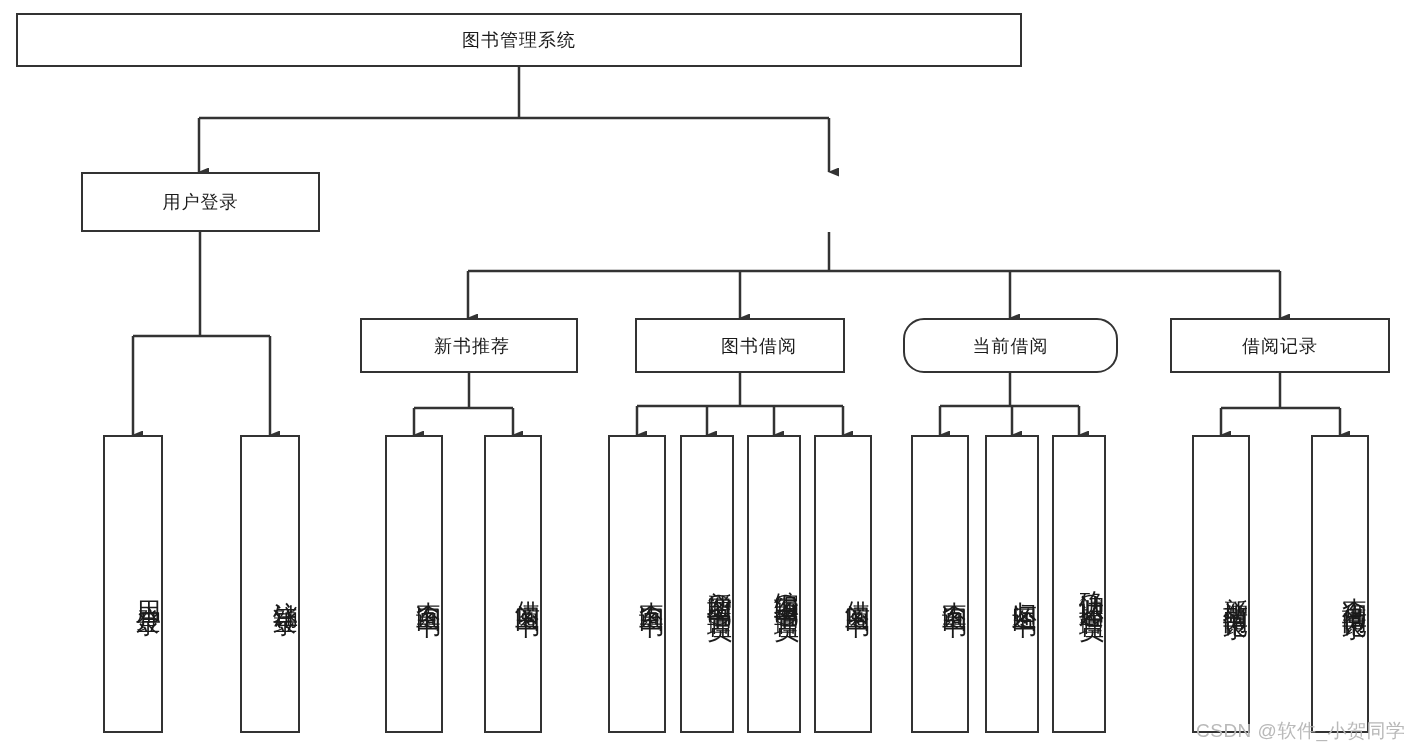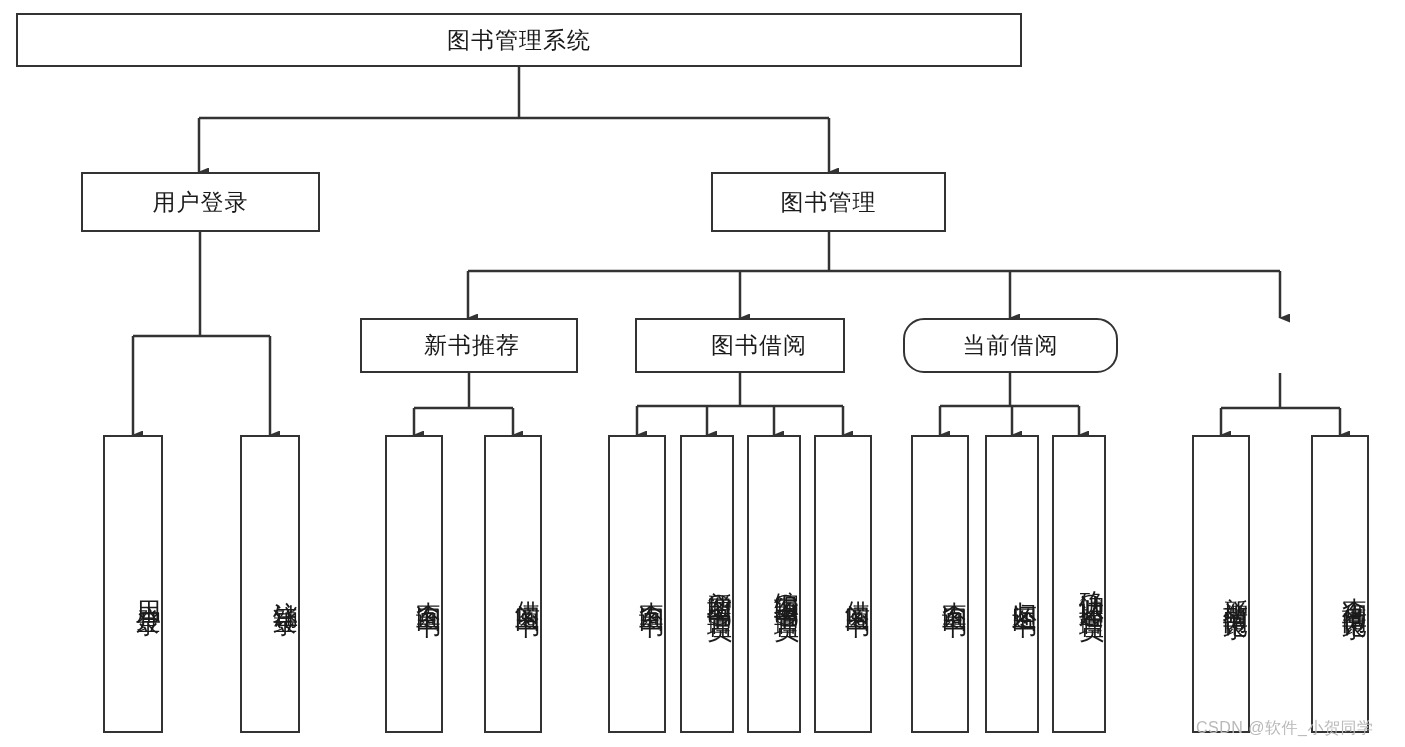--- a/index.html
+++ b/index.html
@@ -29,41 +29,41 @@
     position: absolute;
     box-sizing: border-box;
     border: 2.5px solid #333333;
     background: #ffffff;
     display: flex;
     align-items: center;
     justify-content: center;
     color: #1a1a1a;
   }
   .node.horiz {
-    font-size: 23px;
+    font-size: 18px;
     letter-spacing: 1px;
   }
   .node.vert {
     writing-mode: vertical-rl;
     text-orientation: upright;
     font-size: 25px;
     letter-spacing: 4px;
     align-items: flex-start;
     justify-content: center;
     padding-top: 10px;
     line-height: 1.0;
   }
   .node.vert .vlabel {
     writing-mode: vertical-rl;
     text-orientation: upright;
     display: block;
   }
   .watermark {
     position: absolute;
-    font-size: 16px;
+    font-size: 19px;
     color: #b9b9b9;
     white-space: nowrap;
     letter-spacing: 0.5px;
   }
 </style>
 </head>
 <body>
 
 <div id="canvas">
 
@@ -110,32 +110,32 @@
       </g>
   </svg>
 
   <div class="node horiz" style="left: 16px; top: 13px; width: 1006px; height: 54px;">
     <span>图书管理系统</span>
   </div>
 
   <div class="node horiz" style="left: 81px; top: 172px; width: 239px; height: 60px;">
     <span>用户登录</span>
   </div>
-  <div class="node horiz" style="left: 711px; top: 172px; width: 235px; height: 60px;">
-    <span>图书管理</span>
-  </div>
 
   <div class="node horiz" style="left: 360px; top: 318px; width: 218px; height: 55px; padding-left: 6px;">
     <span>新书推荐</span>
   </div>
   <div class="node horiz" style="left: 635px; top: 318px; width: 210px; height: 55px; padding-left: 38px;">
     <span>图书借阅</span>
   </div>
   <div class="node horiz" style="left: 903px; top: 318px; width: 215px; height: 55px; border-radius: 21px;">
     <span>当前借阅</span>
+  </div>
+  <div class="node horiz" style="left: 1170px; top: 318px; width: 220px; height: 55px;">
+    <span>借阅记录</span>
   </div>
 
   <div class="node vert" style="left: 103px; top: 435px; width: 60px; height: 298px;">
     <span class="vlabel">用户登录</span>
   </div>
   <div class="node vert" style="left: 240px; top: 435px; width: 60px; height: 298px;">
     <span class="vlabel">注销登录</span>
   </div>
   <div class="node vert" style="left: 385px; top: 435px; width: 58px; height: 298px;">
     <span class="vlabel">查询图书</span>

